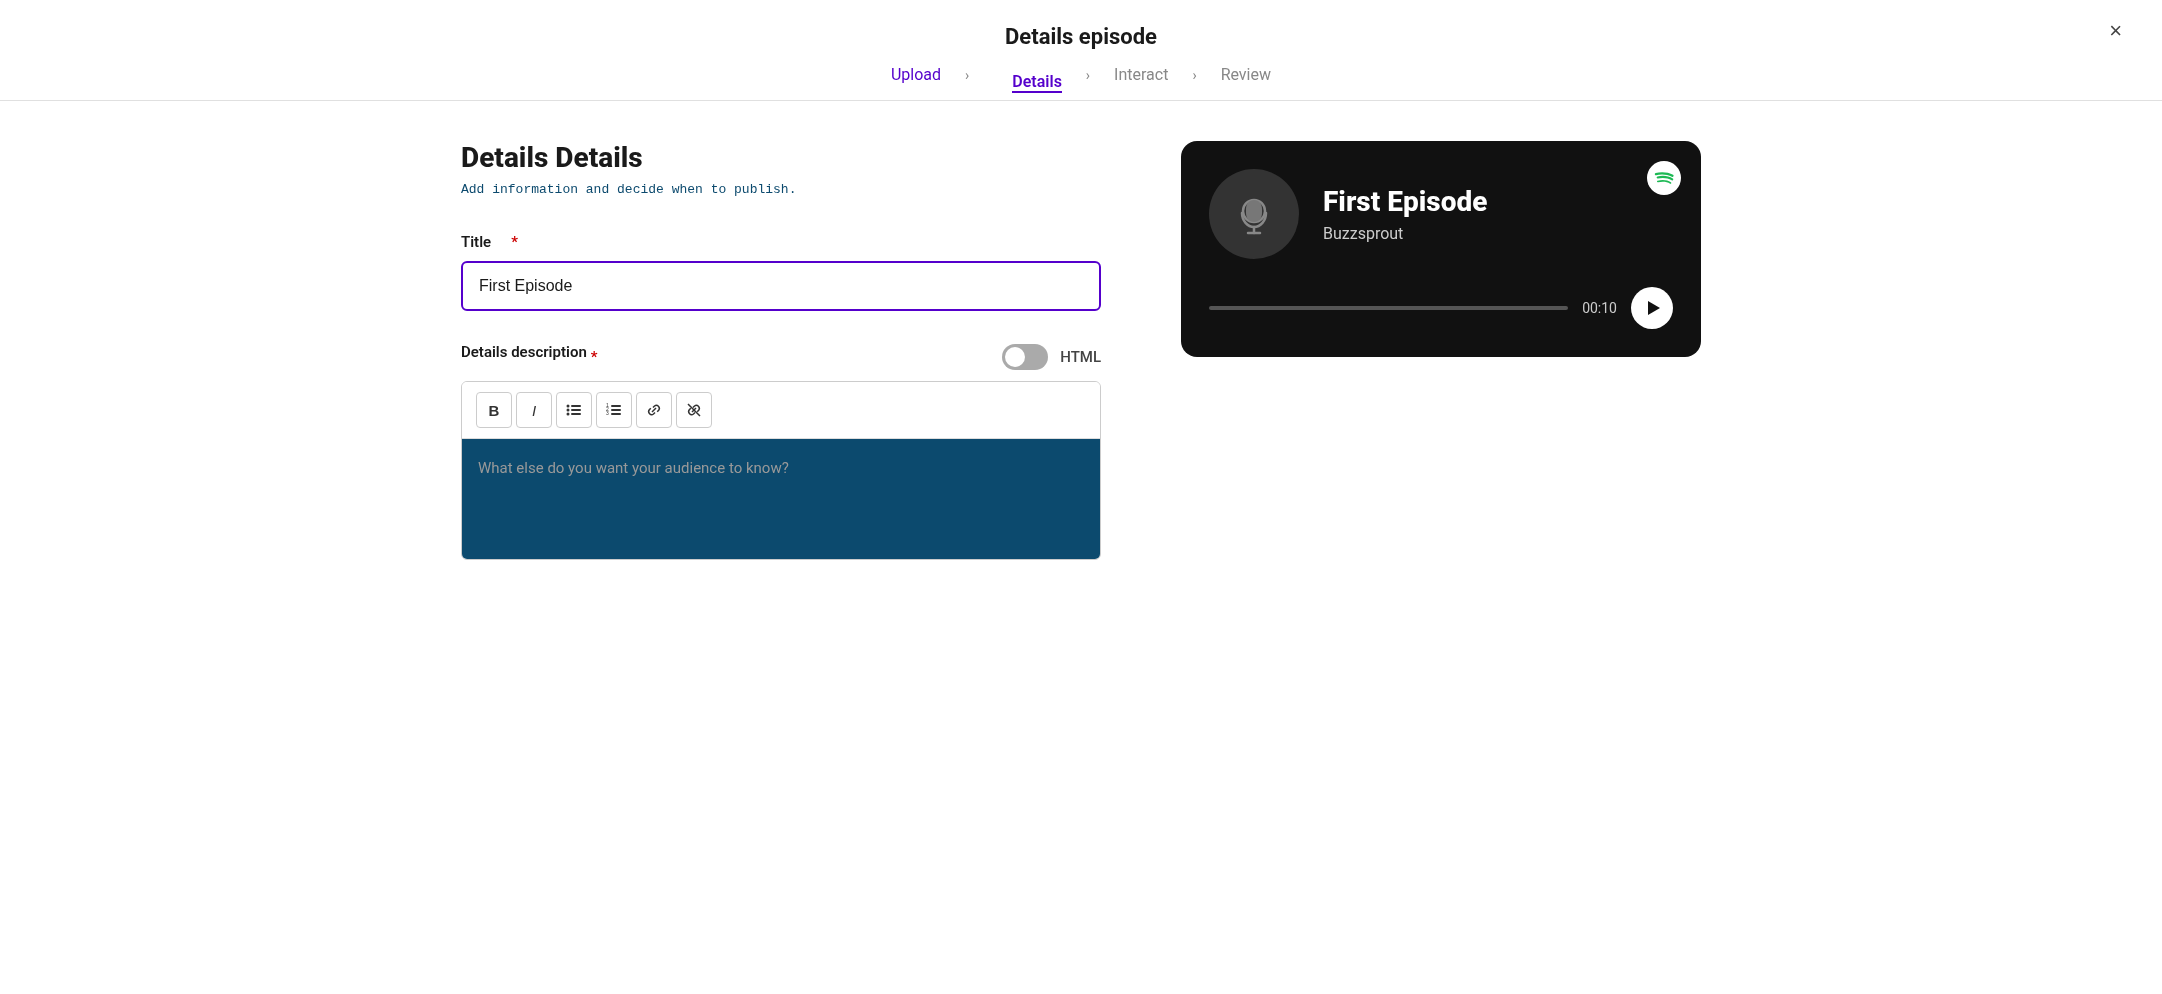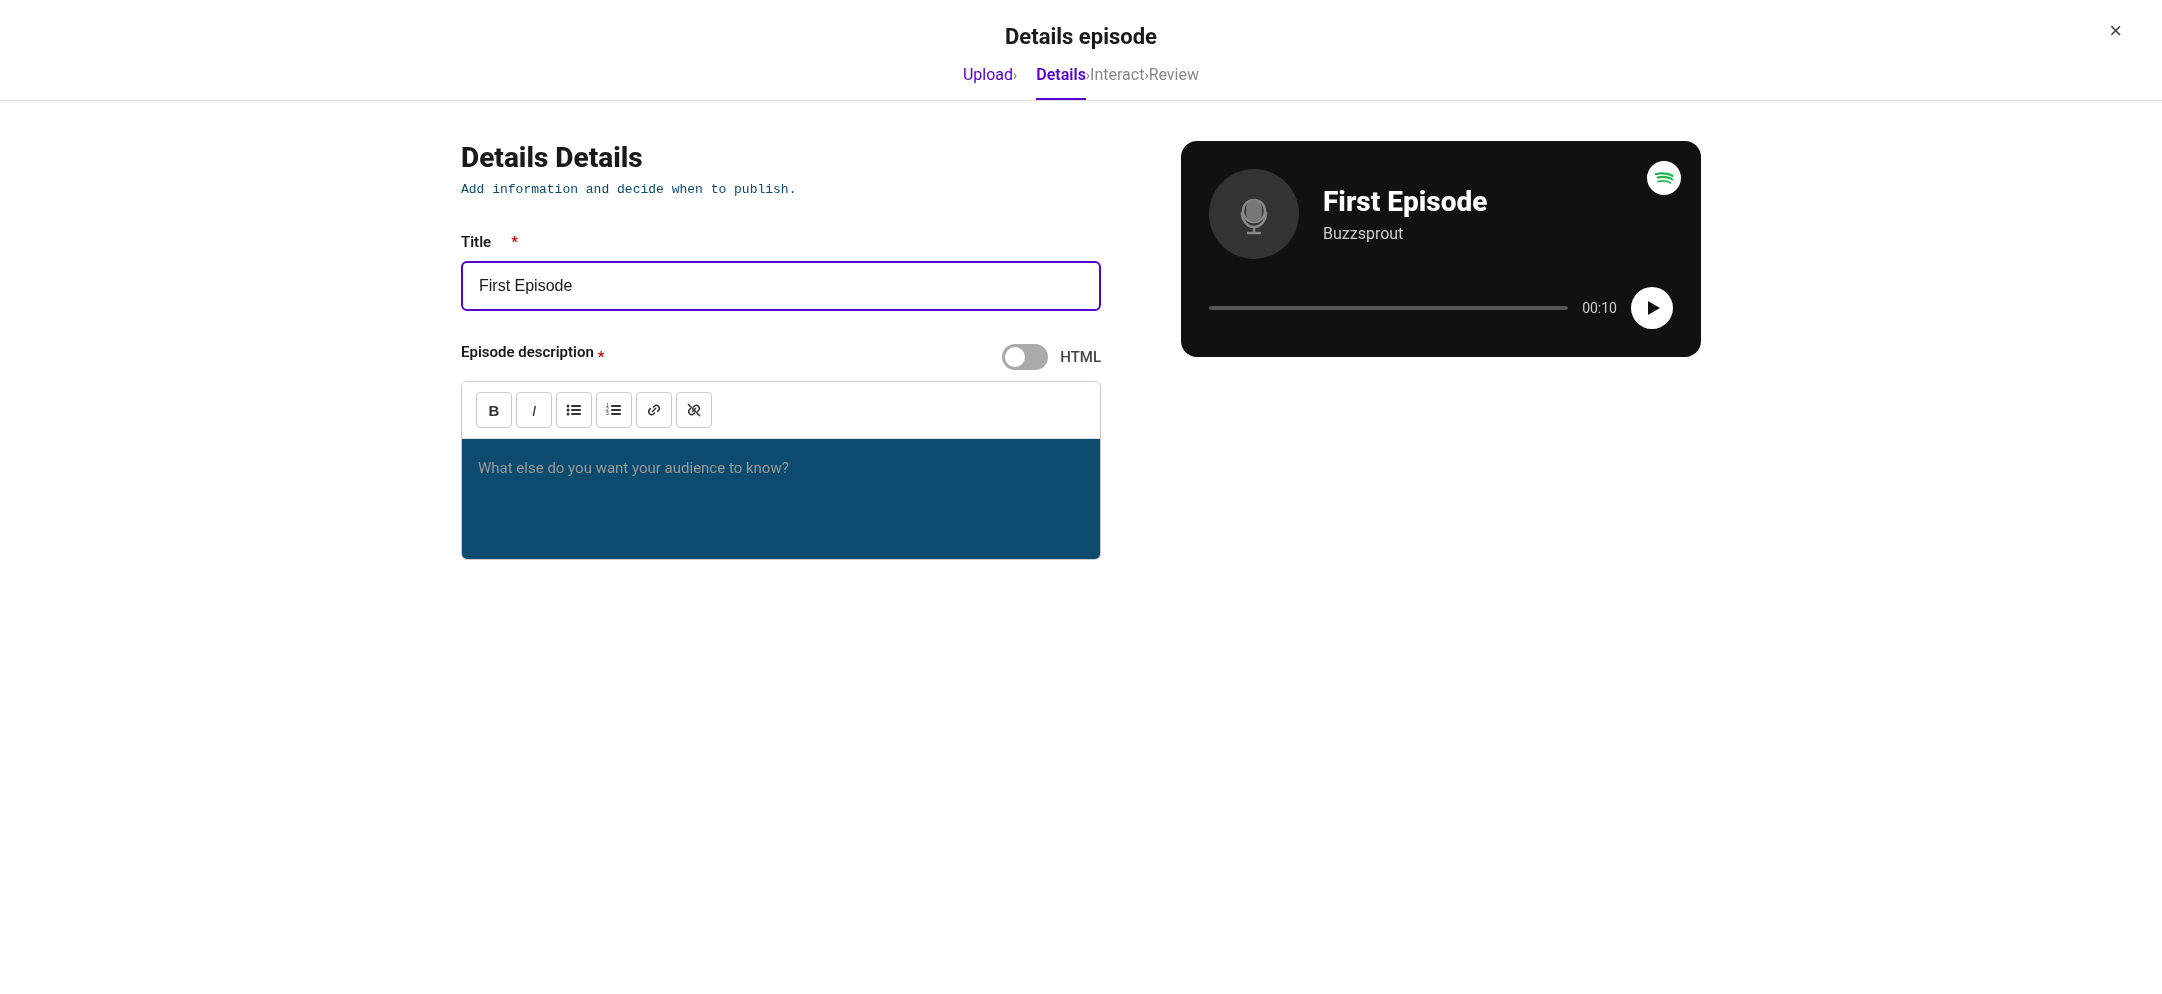--- a/index.html
+++ b/index.html
@@ -20,33 +20,32 @@
     }
     .header-title {
       font-size: 22px;
       font-weight: 700;
       margin-bottom: 16px;
     }
     .breadcrumb {
       display: flex;
       align-items: center;
       justify-content: center;
-      gap: 0;
+      gap: 24px;
       padding-bottom: 16px;
     }
     .breadcrumb-item {
       font-size: 16px;
       color: #888;
       cursor: pointer;
     }
     .breadcrumb-item.active {
       color: #5500cc;
       font-weight: 600;
       border-bottom: 2px solid #5500cc;
-      padding-bottom: 14px;
       margin-bottom: -16px;
       margin-left: 19px;
     }
     .breadcrumb-item.completed {
       color: #5500cc;
     }
     .breadcrumb-chevron {
       color: #888;
       font-size: 14px;
     }
@@ -331,21 +330,21 @@
       <div class="field-label">
         <span>Title</span>
         <span class="required-star">*</span>
       </div>
       <input type="text" class="text-input" value="First Episode" style="">
     </div>
 
     <div class="field-group">
       <div class="description-header">
         <div class="description-label-group">
-          <span class="field-label">Episode description</span>
+          <span class="field-label">Details description</span>
           <span class="required-star" style="font-weight:600;font-size:15px;">*</span>
         </div>
         <div class="html-toggle-group">
           <div class="toggle"></div>
           <span class="html-label">HTML</span>
         </div>
       </div>
       <div class="editor-container">
         <div class="editor-toolbar">
           <button class="toolbar-btn" style="font-weight:bold;">B</button>

